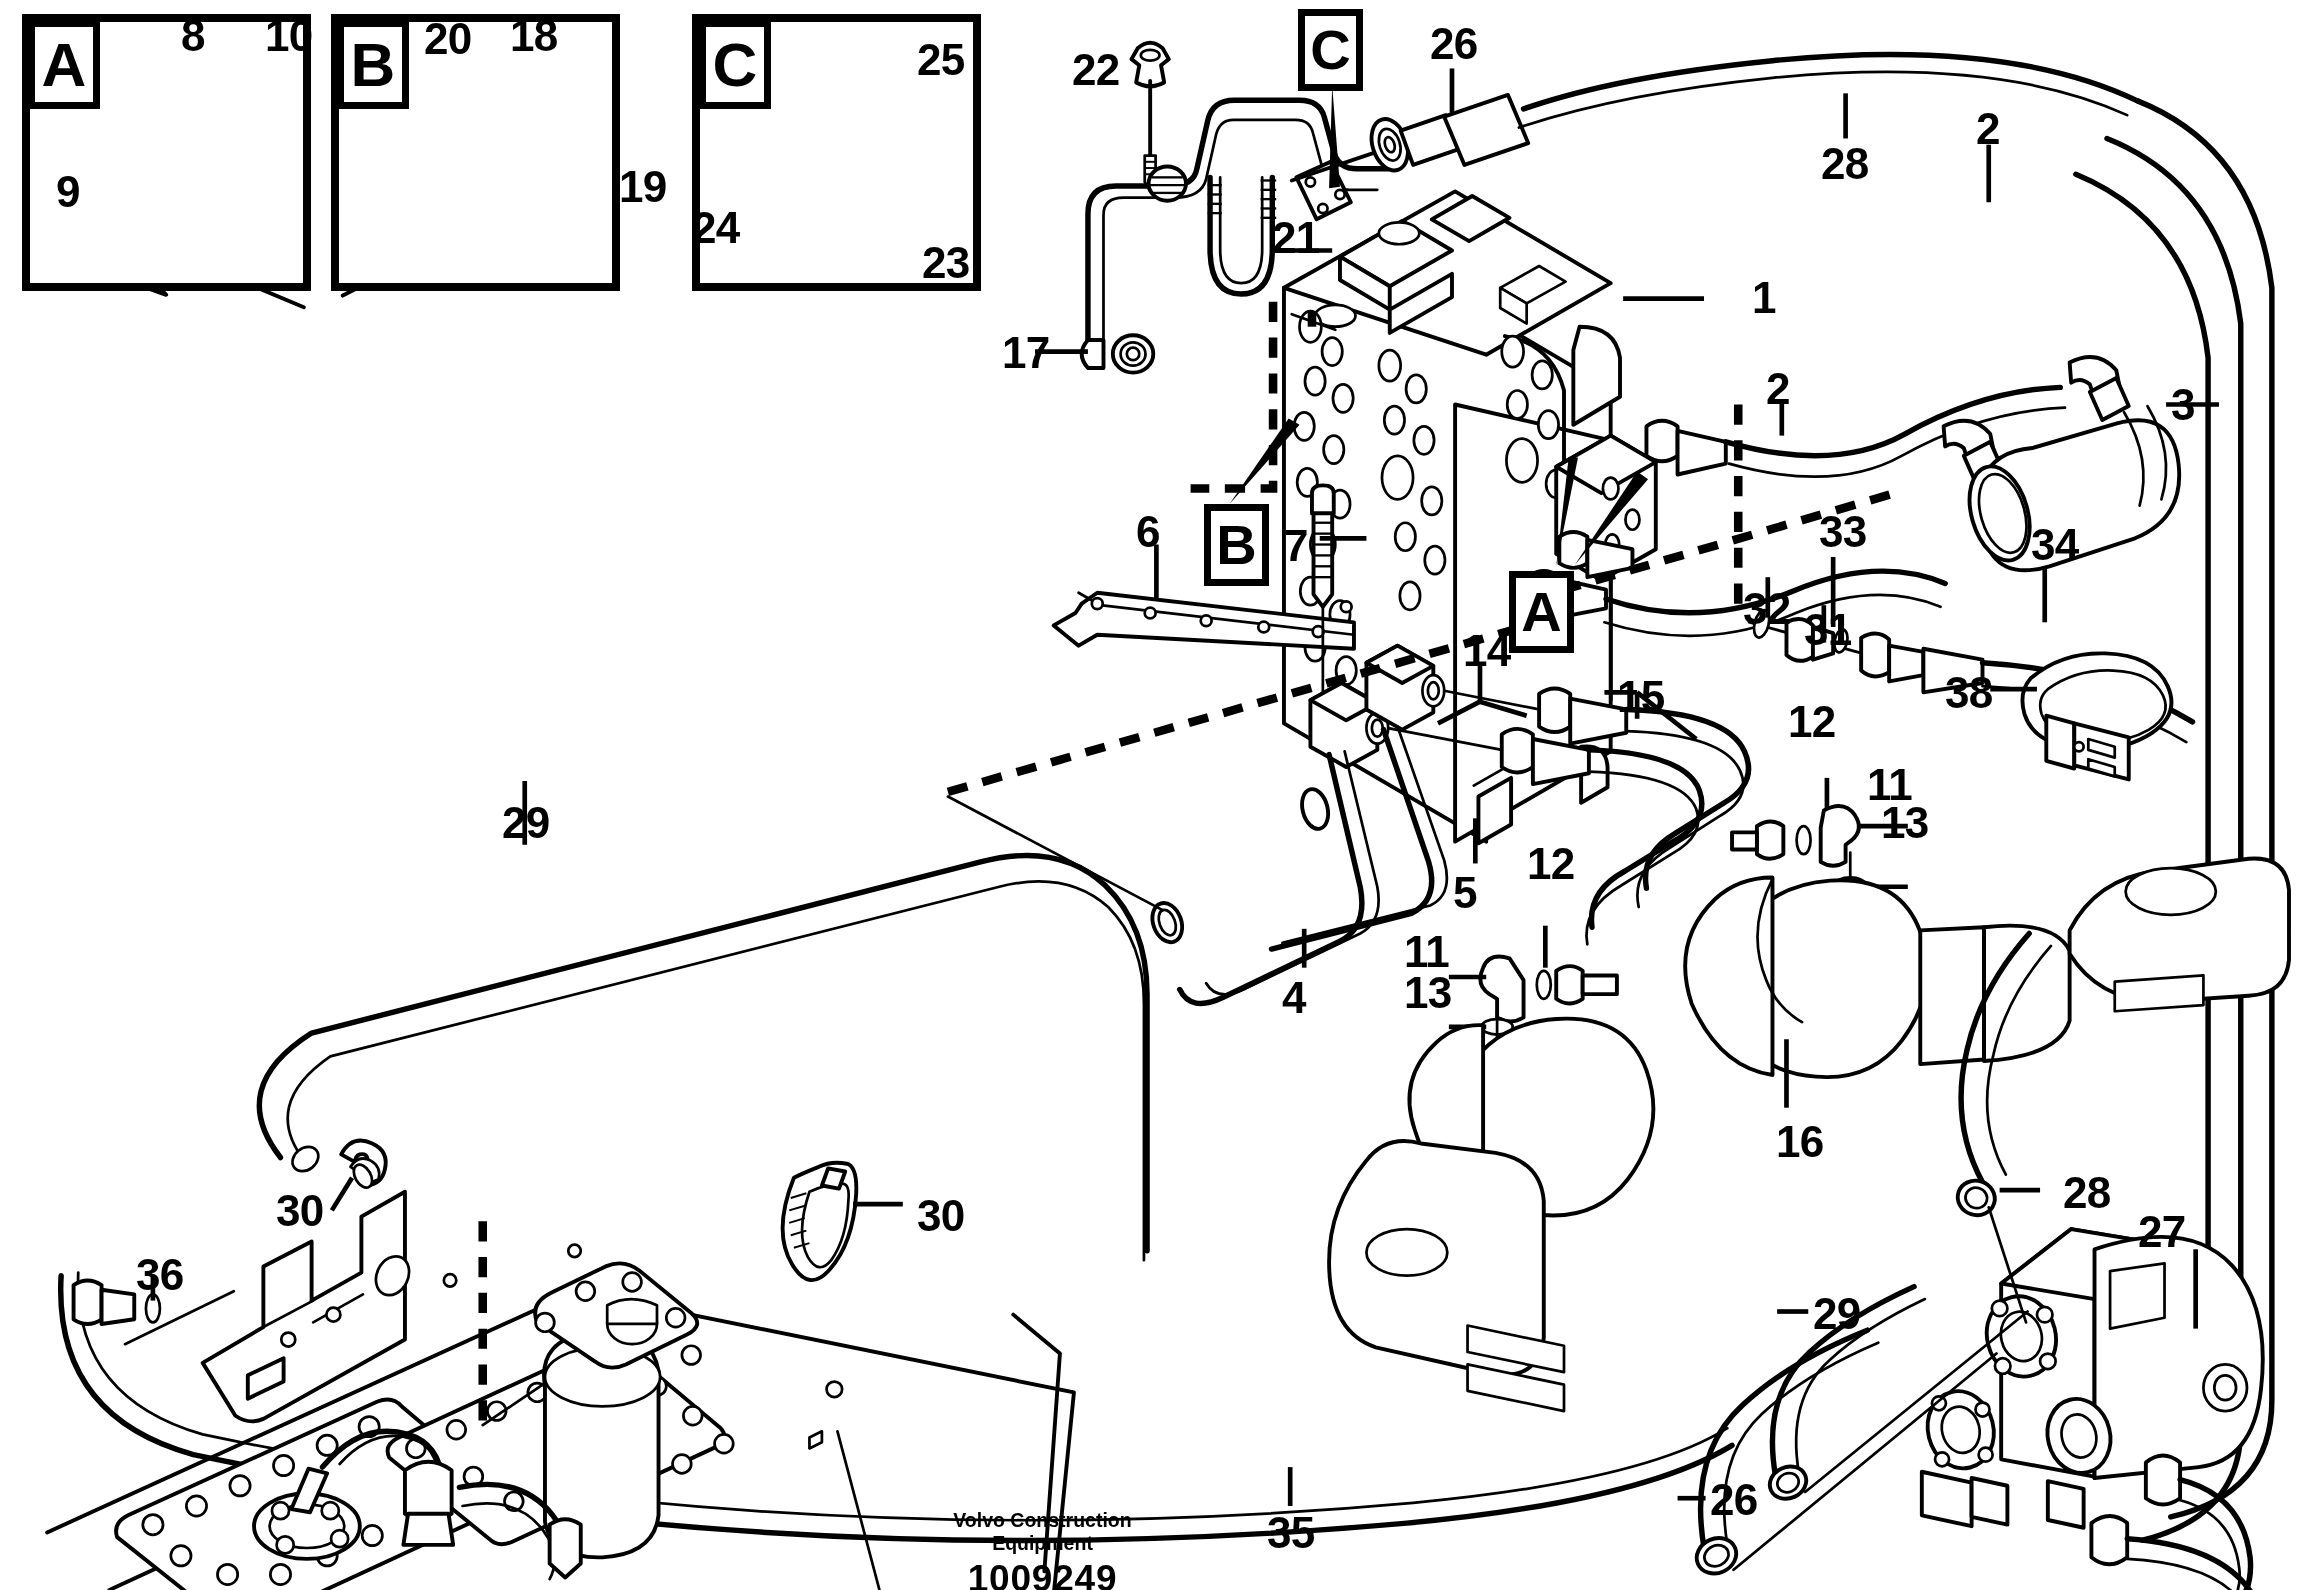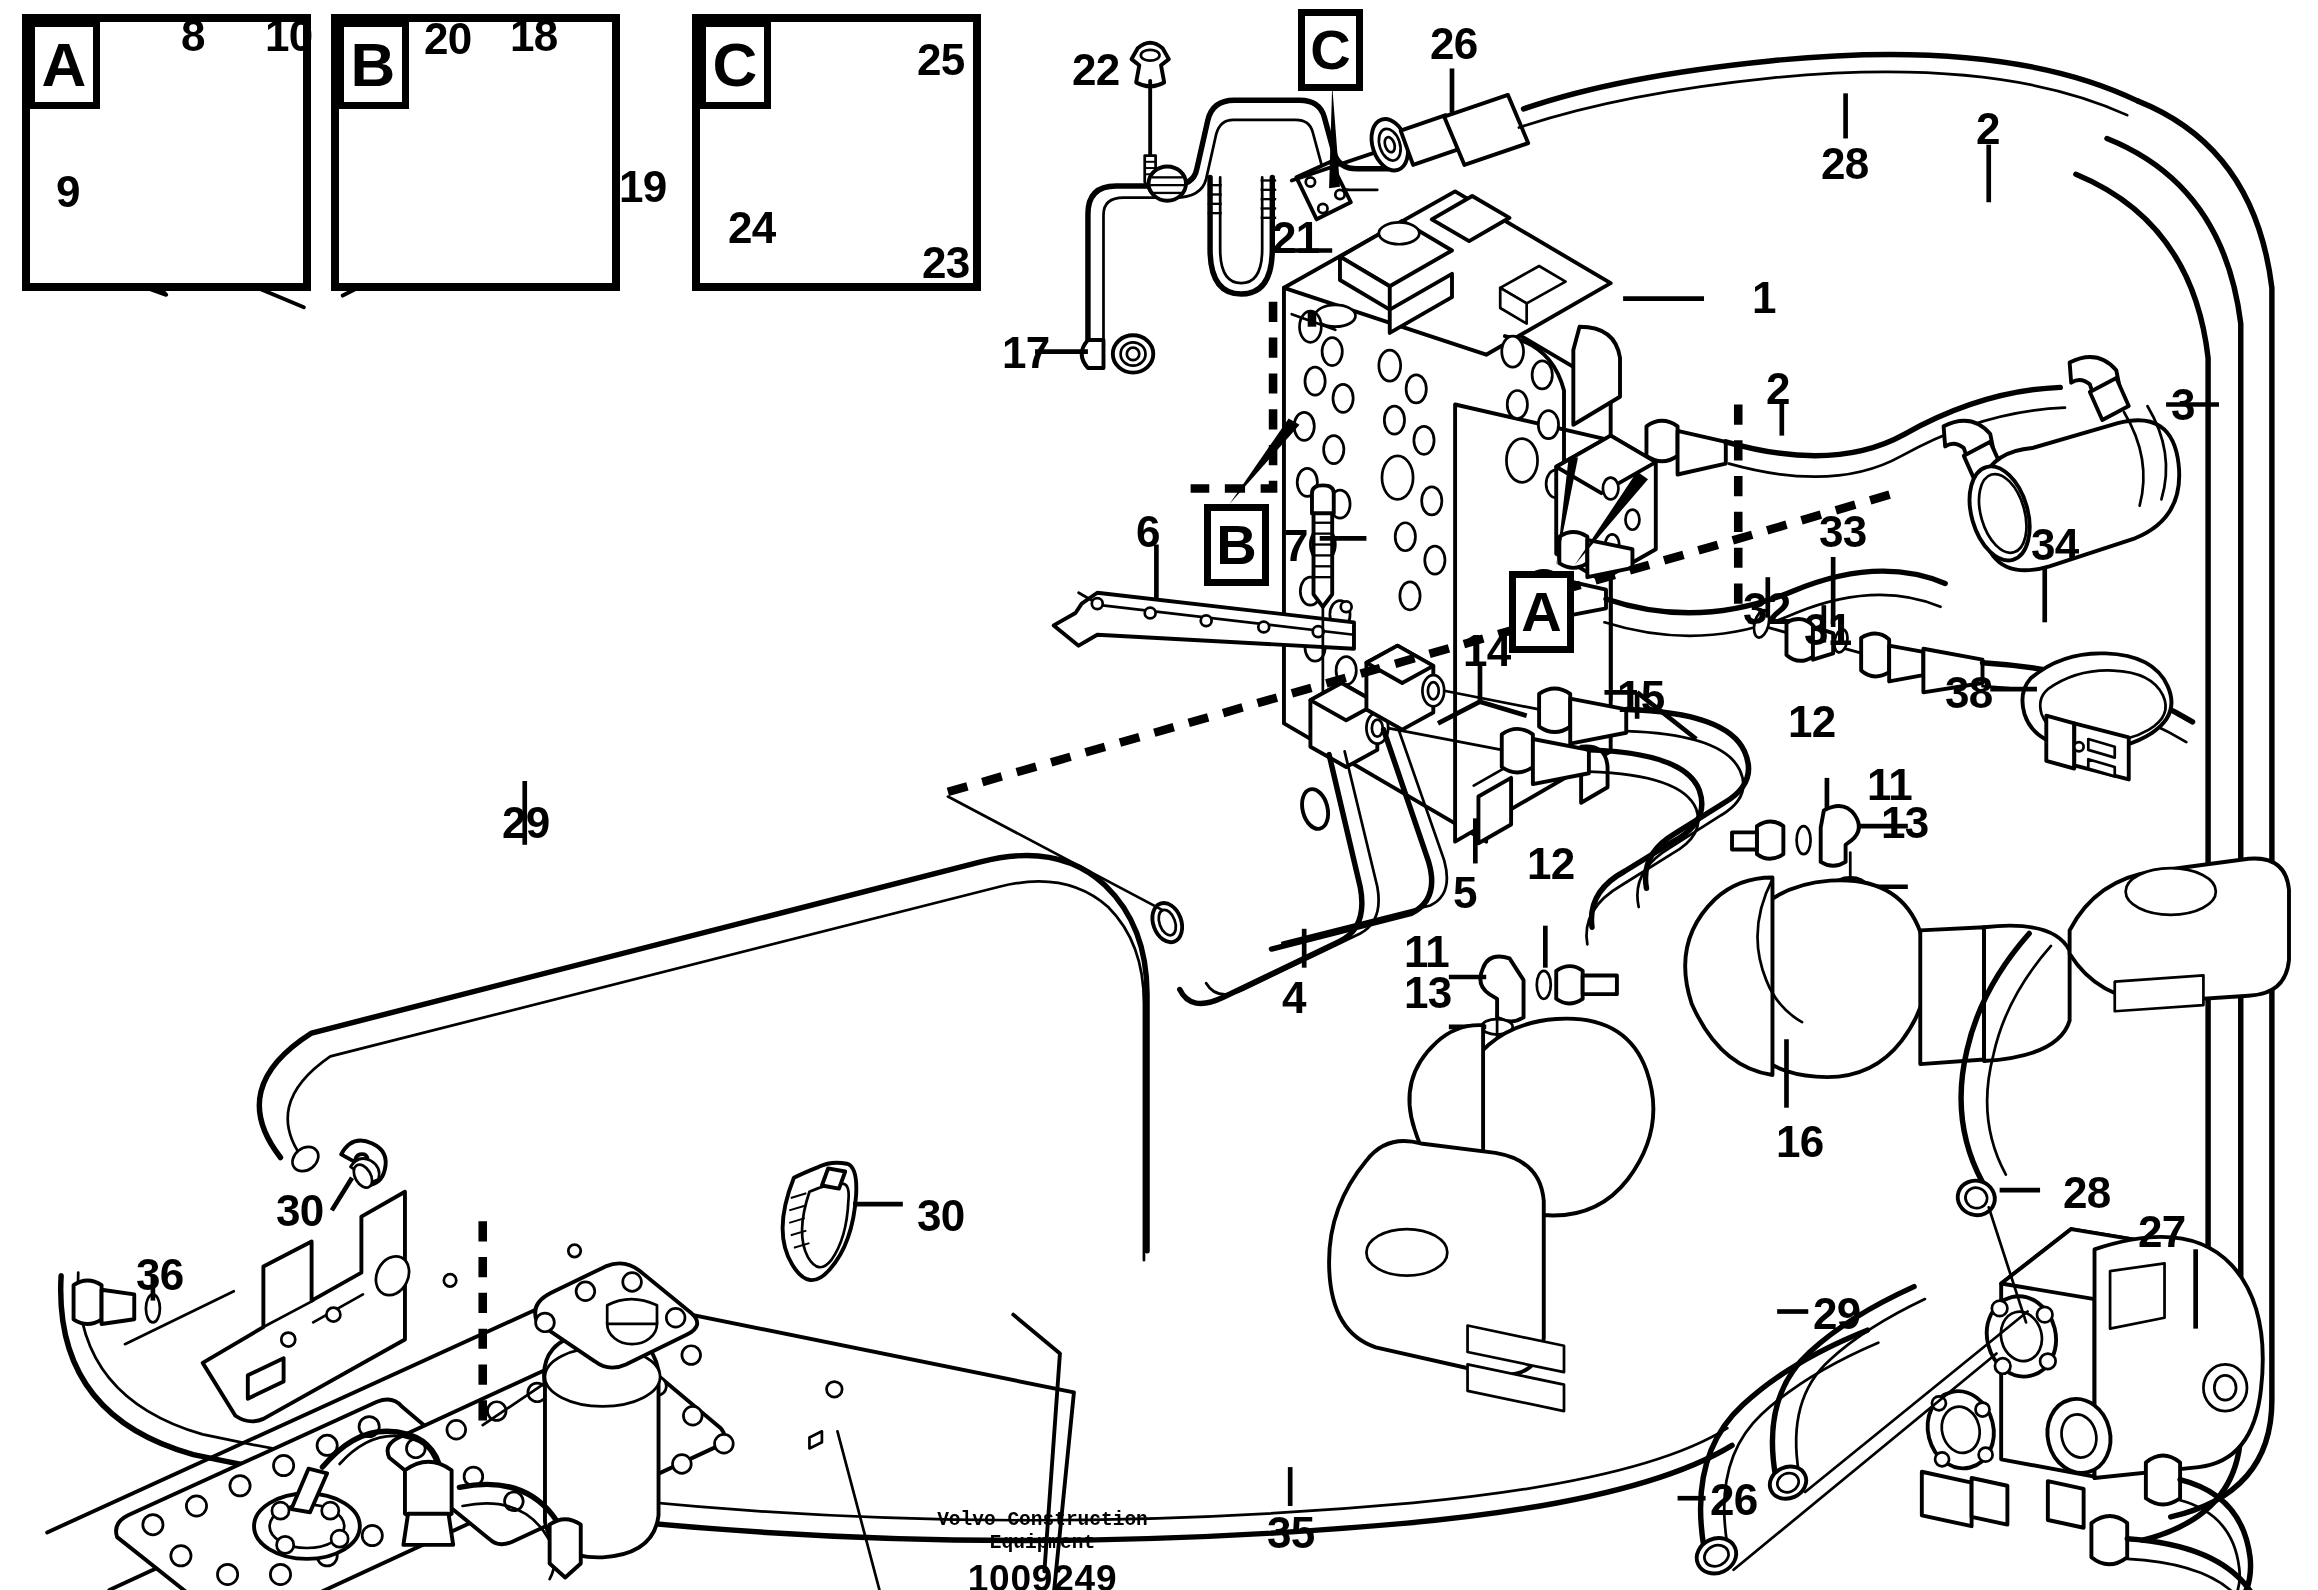--- a/index.html
+++ b/index.html
@@ -679,21 +679,21 @@
   <div class="tag mid" style="left:1509px;top:571px;">A</div>
 
   <div id="callout-layer">
       <div class="lbl n" style="left: 181px; top: 14px;">8</div>
       <div class="lbl n" style="left: 265px; top: 14px;">10</div>
       <div class="lbl n" style="left: 56px; top: 170px;">9</div>
       <div class="lbl n" style="left: 424px; top: 17px;">20</div>
       <div class="lbl n" style="left: 510px; top: 14px;">18</div>
       <div class="lbl n" style="left: 619px; top: 165px;">19</div>
       <div class="lbl n" style="left: 917px; top: 14px; margin-top: 24px;">25</div>
-      <div class="lbl n" style="left: 692px; top: 206px; padding-left: 36px;">24</div>
+      <div class="lbl n" style="left: 692px; top: 206px;">24</div>
       <div class="lbl n" style="left: 922px; top: 241px;">23</div>
       <div class="lbl n" style="left: 1072px; top: 48px;">22</div>
       <div class="lbl n" style="left: 1430px; top: 22px;">26</div>
       <div class="lbl n" style="left: 1821px; top: 142px;">28</div>
       <div class="lbl n" style="left: 1976px; top: 107px;">2</div>
       <div class="lbl n" style="left: 1752px; top: 276px;">1</div>
       <div class="lbl n" style="left: 1766px; top: 367px;">2</div>
       <div class="lbl n" style="left: 2171px; top: 383px;">3</div>
       <div class="lbl n" style="left: 1272px; top: 216px;">21</div>
       <div class="lbl n" style="left: 1002px; top: 331px;">17</div>
@@ -719,20 +719,20 @@
       <div class="lbl n" style="left: 276px; top: 1189px;">30</div>
       <div class="lbl n" style="left: 136px; top: 1253px;">36</div>
       <div class="lbl n" style="left: 917px; top: 1194px;">30</div>
       <div class="lbl n" style="left: 1267px; top: 1511px;">35</div>
       <div class="lbl n" style="left: 2063px; top: 1171px;">28</div>
       <div class="lbl n" style="left: 2138px; top: 1210px;">27</div>
       <div class="lbl n" style="left: 1813px; top: 1292px;">29</div>
       <div class="lbl n" style="left: 1710px; top: 1478px;">26</div>
     </div>
 
-  <div class="brand" style="left:926px;top:1509px;width:233px;font-family:Liberation Mono, monospace;">
+  <div class="brand" style="left:926px;top:1509px;width:233px;">
     <div class="l1">Volvo Construction</div>
     <div class="l2">Equipment</div>
   </div>
   <div class="partno" style="left:926px;top:1558px;width:233px;">1009249</div>
 
 </div>
 
 
 </body></html>

